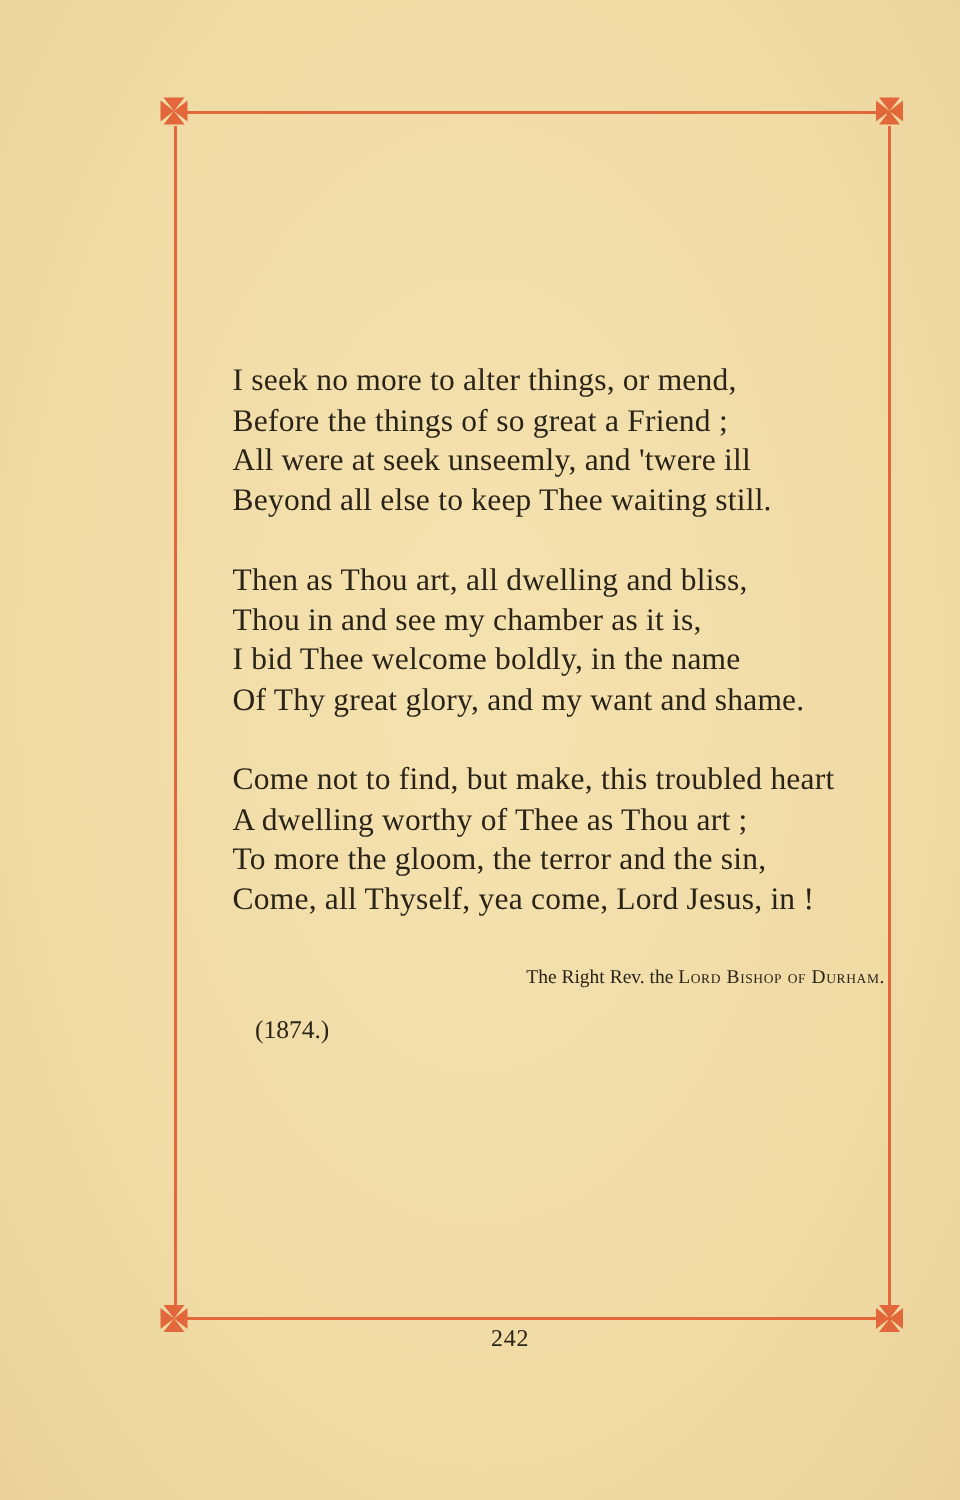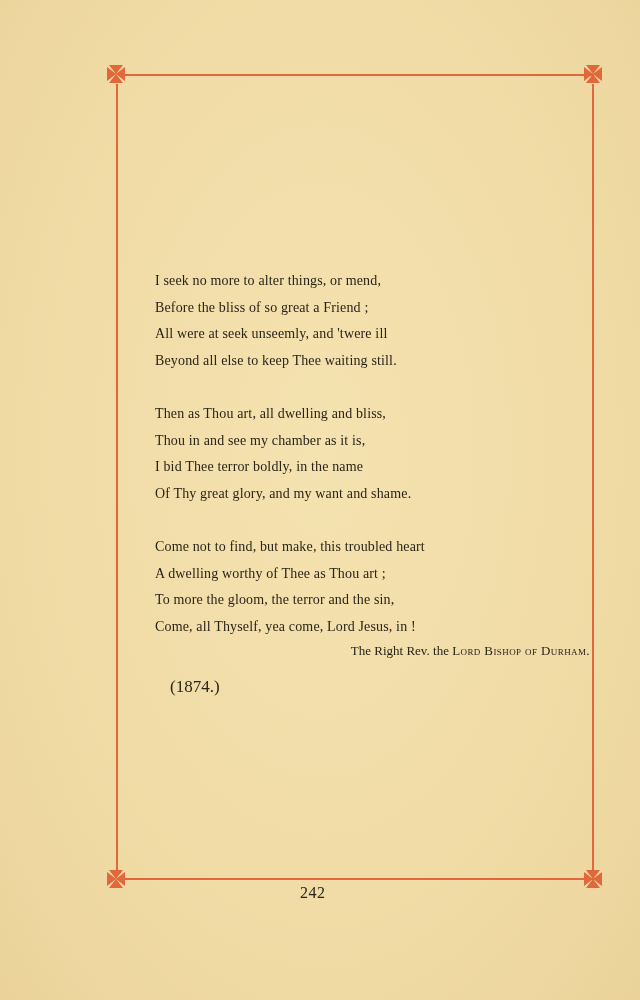--- a/index.html
+++ b/index.html
@@ -32,24 +32,23 @@
     .cross svg { width: 22px; height: 22px; display: block; }
     .c-tl { left: 105px; top: 63px; }
     .c-tr { left: 582px; top: 63px; }
     .c-bl { left: 105px; top: 868px; }
     .c-br { left: 582px; top: 868px; }
 
     .poem {
       position: absolute;
       left: 155px; top: 240px;
       width: 420px;
-      font-size: 14px;
+      font-size: 21px;
       line-height: 26.5px;
       letter-spacing: 0.15px;
-      margin-top: 28px;
     }
     .stanza { margin-bottom: 27px; }
     .line { white-space: nowrap; }
 
     .attribution {
       position: absolute;
       left: 170px; top: 639px; width: 420px;
       text-align: right;
       font-size: 13px;
       line-height: 24px;
@@ -59,21 +58,21 @@
     .year {
       position: absolute;
       left: 170px; top: 675px; width: 420px;
       text-align: left;
       font-size: 17px;
       line-height: 24px;
     }
     .page-number {
       position: absolute;
       left: 300px; top: 884px; width: 80px;
-      text-align: left;
+      text-align: center;
       font-size: 16px;
       letter-spacing: 0.5px;
     }
   </style>
 </head>
 <body>
 
 <div class="page">
 
   <div class="rule top"></div>
@@ -98,28 +97,28 @@
   </div>
   <div class="cross c-br">
     <svg viewBox="0 0 22 22">
         <path fill="#e2673b" d="M4 2 L18 2 L11 11 Z M4 20 L18 20 L11 11 Z M2 4 L2 18 L11 11 Z M20 4 L20 18 L11 11 Z"></path>
       </svg>
   </div>
 
   <div class="poem">
     <div class="stanza">
       <div class="line">I seek no more to alter things, or mend,</div>
-      <div class="line">Before the bliss of so great a Friend ;</div>
+      <div class="line">Before the things of so great a Friend ;</div>
       <div class="line">All were at seek unseemly, and 'twere ill</div>
       <div class="line">Beyond all else to keep Thee waiting still.</div>
     </div>
     <div class="stanza">
       <div class="line">Then as Thou art, all dwelling and bliss,</div>
       <div class="line">Thou in and see my chamber as it is,</div>
-      <div class="line">I bid Thee terror boldly, in the name</div>
+      <div class="line">I bid Thee welcome boldly, in the name</div>
       <div class="line">Of Thy great glory, and my want and shame.</div>
     </div>
     <div class="stanza">
       <div class="line">Come not to find, but make, this troubled heart</div>
       <div class="line">A dwelling worthy of Thee as Thou art ;</div>
       <div class="line">To more the gloom, the terror and the sin,</div>
       <div class="line">Come, all Thyself, yea come, Lord Jesus, in !</div>
     </div>
   </div>
 

